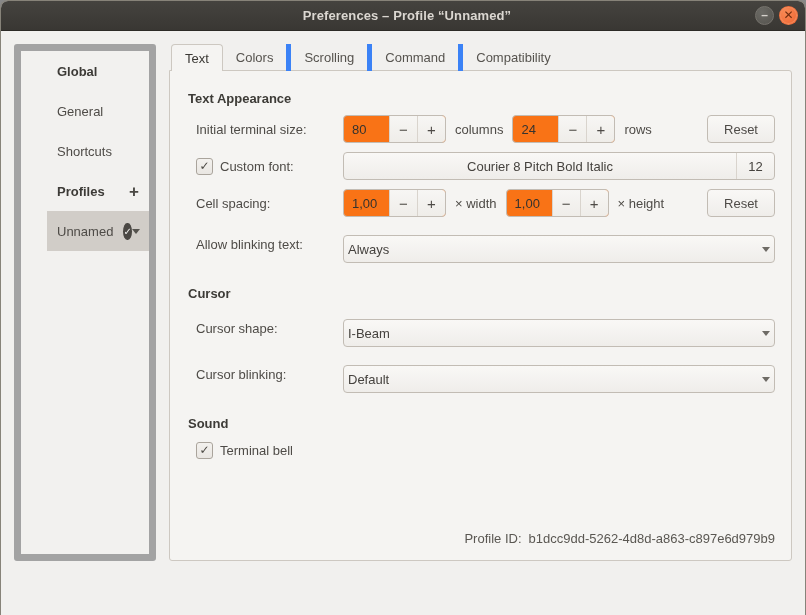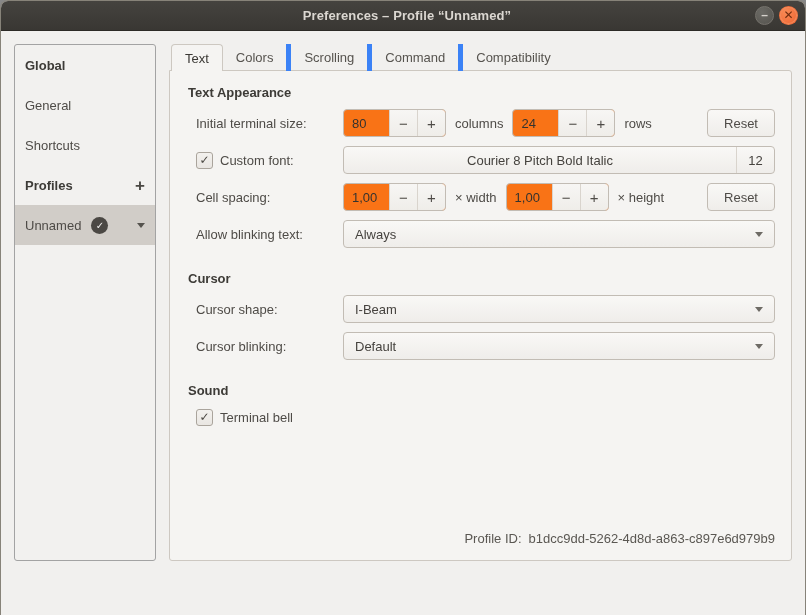--- a/index.html
+++ b/index.html
@@ -37,22 +37,22 @@
     border:1px solid #f8977008; box-shadow:inset 0 0 0 1px #f28a5b;
     color:#6e2c10; font-weight:bold;
   }
   .winbtn .glyph { transform:translateY(-1px); }
 
   
   .main { display:flex; height:530px; padding:13px 13px 0 13px; }
 
   .sidebar {
     width:142px; flex:none; margin-right:13px;
-    border:1px solid #a3a3a3; border-radius:3px;
-    background:#f2f1ef; overflow:hidden;
+    border:7px solid #a3a3a3; border-radius:3px;
+    background:#f2f1ef; overflow:hidden;padding-left:26px;
   }
   .side-item {
     height:40px; display:flex; align-items:center; padding:0 10px;
     color:#4e4b47; cursor:default;
   }
   .side-item.header { font-weight:bold; color:#3d3b37; }
   .side-item.selected { background:#d1cdc8; }
   .plus-icon { margin-left:auto; font-size:17px; color:#4a4843; line-height:1; }
   .check-circle {
     width:17px; height:17px; border-radius:50%; background:#4b4844;
@@ -78,21 +78,21 @@
     background:#f5f4f2; border:1px solid #cdc8c1; border-bottom:none;
     border-radius:4px 4px 0 0; color:#3a3834; z-index:2;
   }
   .frame {
     flex:1; background:#f5f4f2; border:1px solid #cdc8c1;
     border-radius:0 3px 3px 3px; margin-top:-1px;
     padding:12px 16px 12px 18px; display:flex; flex-direction:column;
   }
 
   .section-header { font-weight:bold; color:#3d3b37; margin:14px 0 9px 0; }
-  .section-header.first { margin-top:2px; }
+  .section-header.first { margin-top:8px; }
 
   .row { display:flex; align-items:center; margin:0 0 9px 8px; min-height:28px; }
   .row .lbl { width:147px; flex:none; color:#4e4b47; }
   .ctrls { flex:1; display:flex; align-items:center; gap:9px; }
 
   
   .spin {
     display:flex; height:28px; border:1px solid #c2bcb4; border-radius:4px;
     overflow:hidden; background:#f97316; flex:none;
   }
@@ -115,21 +115,21 @@
 
   
   .font-btn { flex:1; padding:0; overflow:hidden; }
   .font-btn .fname { flex:1; text-align:center; color:#45423e; }
   .font-btn .fsize {
     width:38px; flex:none; align-self:stretch; display:flex; align-items:center;
     justify-content:center; border-left:1px solid #d9d4cd; color:#45423e;
   }
 
   
-  .combo { flex:1; justify-content:center; padding:0 11px; }
+  .combo { flex:1; justify-content:center; padding:0 4px;margin-top:9px; }
   .combo .cval { color:#45423e; }
   .combo .caret-down { border-top-color:#6e6b65; margin-left:auto; }
 
   
   .checkbox {
     width:17px; height:17px; border:1px solid #aaa49c; border-radius:3px;
     background:linear-gradient(to bottom,#f3f1ee,#e9e6e2);
     display:flex; align-items:center; justify-content:center;
     font-size:12px; font-weight:bold; color:#4a4742; flex:none; cursor:default;
   }

